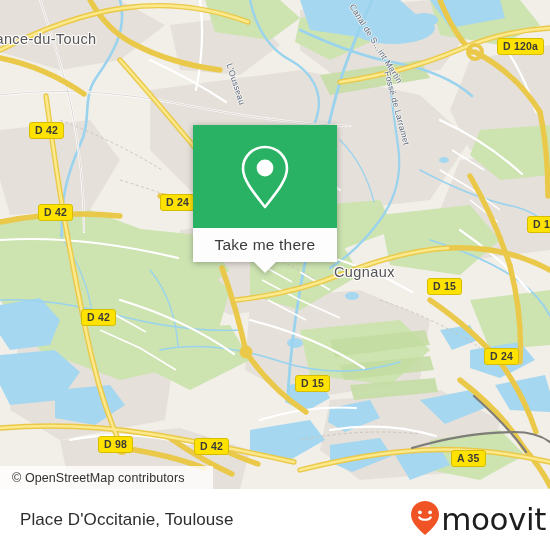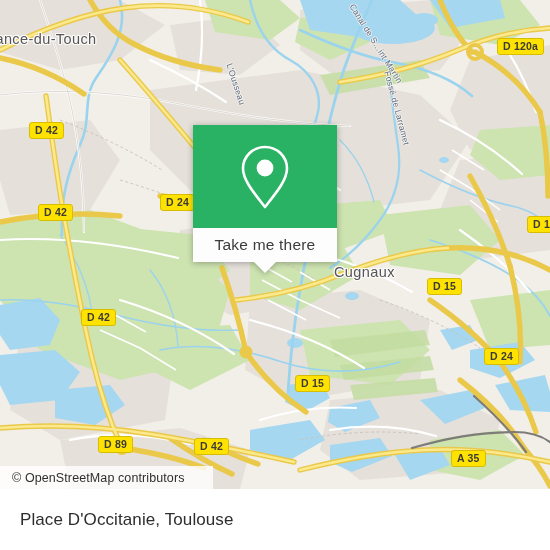--- a/index.html
+++ b/index.html
@@ -386,21 +386,21 @@
       <div class="map-label water-label" style="left:234px; top:62px; transform:rotate(72deg); transform-origin:left top;">L'Ousseau</div>
       <div class="map-label water-label" style="left:356px; top:2px; transform:rotate(58deg); transform-origin:left top;">Canal de S…int Martin</div>
       <div class="map-label water-label" style="left:392px; top:70px; transform:rotate(75deg); transform-origin:left top;">Fossé de Larramet</div>
     </div>
 
     <div>
       <div class="shield" style="left:29px;  top:122px;">D 42</div>
       <div class="shield" style="left:38px;  top:204px;">D 42</div>
       <div class="shield" style="left:160px; top:194px;">D 24</div>
       <div class="shield" style="left:81px;  top:309px;">D 42</div>
-      <div class="shield" style="left:98px;  top:436px;">D 89</div>
+      <div class="shield" style="left:98px;  top:436px;">D 98</div>
       <div class="shield" style="left:194px; top:438px;">D 42</div>
       <div class="shield" style="left:295px; top:375px;">D 15</div>
       <div class="shield" style="left:427px; top:278px;">D 15</div>
       <div class="shield" style="left:484px; top:348px;">D 24</div>
       <div class="shield" style="left:451px; top:450px;">A 35</div>
       <div class="shield" style="left:497px; top:38px;">D 120a</div>
       <div class="shield" style="left:527px; top:216px;">D 15</div>
     </div>
 
     <div id="map-popup">
@@ -419,15 +419,26 @@
     </div>
 
     <div id="osm-attribution">
       <span>© OpenStreetMap contributors</span>
     </div>
   </div>
 
   <div id="footer-bar">
     <span id="footer-place-name">Place D'Occitanie, Toulouse</span>
 
+    <span id="brand-logo">
+      <span>
+        <svg width="30" height="36" viewBox="0 0 30 36" xmlns="http://www.w3.org/2000/svg">
+          <path d="M15 1 C7.3 1 1 7.1 1 14.7 C1 22.3 8.4 29.2 15 35 C21.6 29.2 29 22.3 29 14.7 C29 7.1 22.7 1 15 1 Z" fill="#f05324"></path>
+          <circle cx="9.9" cy="12.3" r="1.9" fill="#ffffff"></circle>
+          <circle cx="20.1" cy="12.3" r="1.9" fill="#ffffff"></circle>
+          <path d="M9.2 17.4 C11.3 20.6 18.7 20.6 20.8 17.4" fill="none" stroke="#ffffff" stroke-width="2.1" stroke-linecap="round"></path>
+        </svg>
+      </span>
+      <span id="brand-wordmark">moovit</span>
+    </span>
   </div>
 
 </div>
 
 </body></html>

